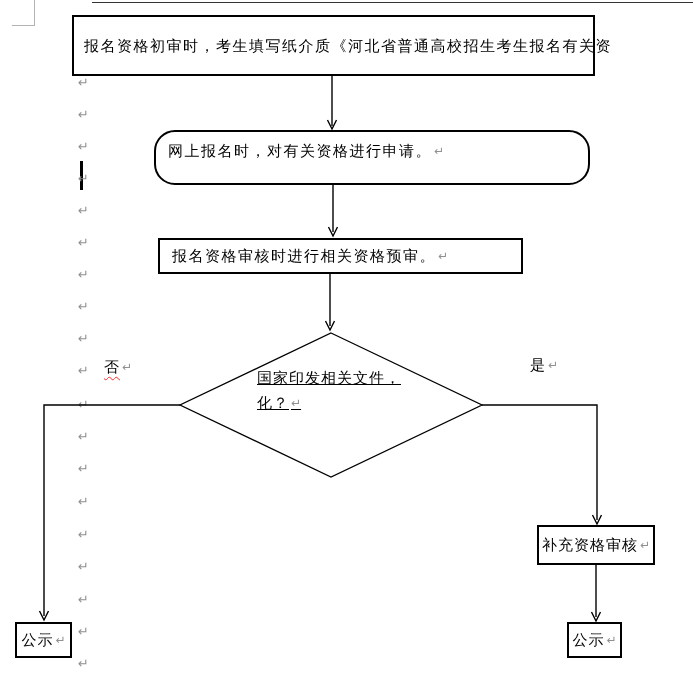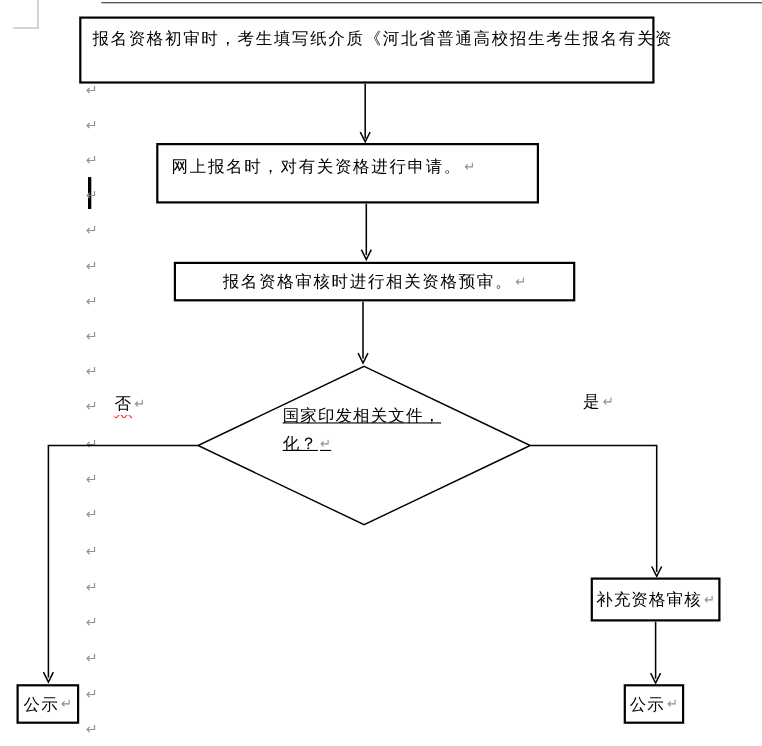--- a/index.html
+++ b/index.html
@@ -19,23 +19,23 @@
   .wavy {
     text-decoration-line: underline; text-decoration-style: wavy;
     text-decoration-color:#ff2a2a; text-decoration-thickness:1px;
     text-underline-offset:4px; text-decoration-skip-ink:none;
   }
   .toprule { position:absolute; top:2px; left:92px; right:0; height:1px; background:#333; }
   .cropmark-v { position:absolute; left:34px; top:0; width:1px; height:26px; background:#b3b3b3; }
   .cropmark-h { position:absolute; left:12px; top:25px; width:23px; height:1px; background:#b3b3b3; }
   .caret { position:absolute; left:80px; top:161px; width:3px; height:29px; background:#000; }
 
-  .box1 { left:72px; top:15px; width:523px; height:61px; padding:5px 10px; }
-  .box2 { left:142px; top:130px; width:348px; height:55px; padding:6px 12px; }
-  .box3 { left:158px; top:238px; width:365px; height:36px; padding:3px 12px;text-align:center; }
+  .box1 { left:72px; top:15px; width:523px; height:61px; padding:16px 10px; }
+  .box2 { left:154px; top:130px; width:436px; height:55px; padding:6px 12px;border-radius:21px; }
+  .box3 { left:158px; top:238px; width:365px; height:36px; padding:3px 12px; }
   .boxsup { left:537px; top:525px; width:118px; height:40px; text-align:center; line-height:36px; }
   .boxpubL { left:15px;  top:622px; width:57px; height:36px; text-align:center; line-height:32px; }
   .boxpubR { left:567px; top:622px; width:55px; height:36px; text-align:center; line-height:32px; }
   .diamond-text { position:absolute; left:257px; top:366px; width:170px;
                   font-size:15px; letter-spacing:1px; line-height:25px;text-decoration:underline; }
 </style>
 </head>
 <body>
 
 <div class="stage">

